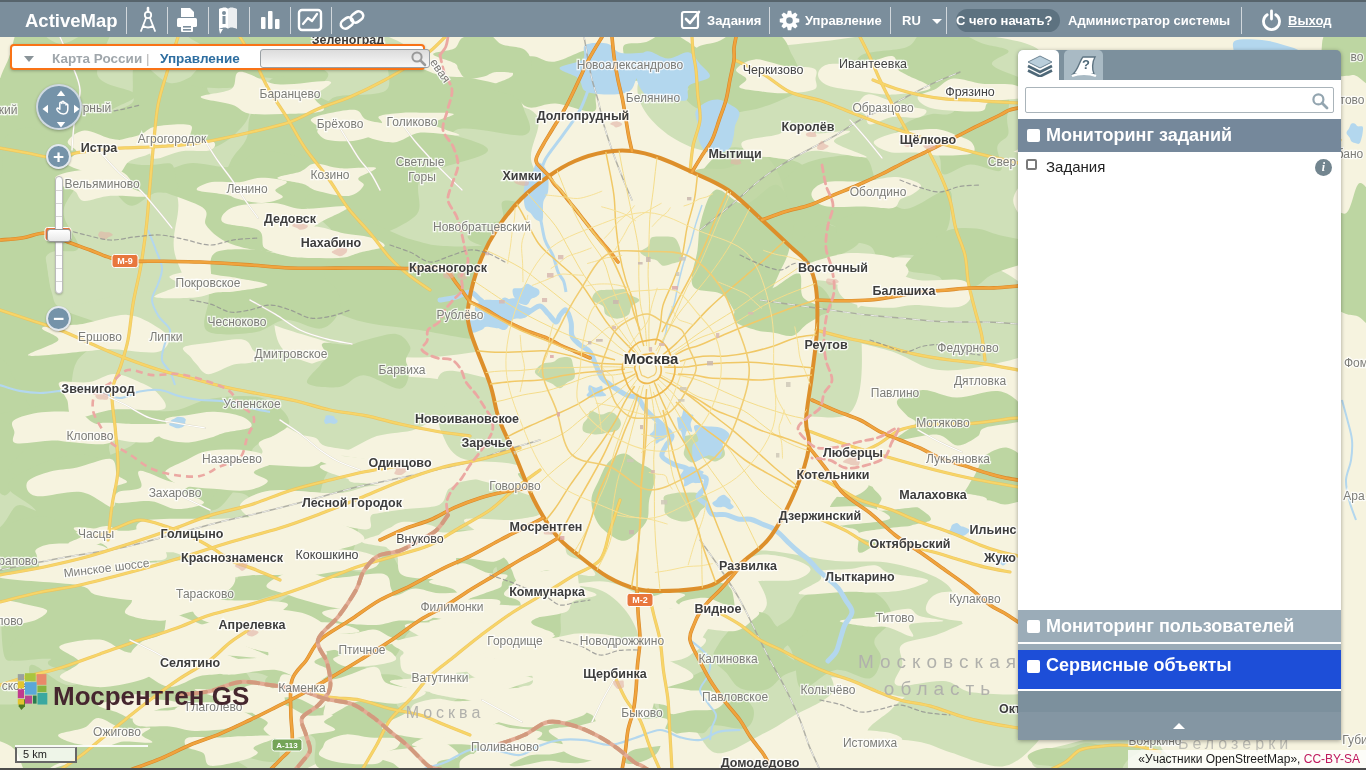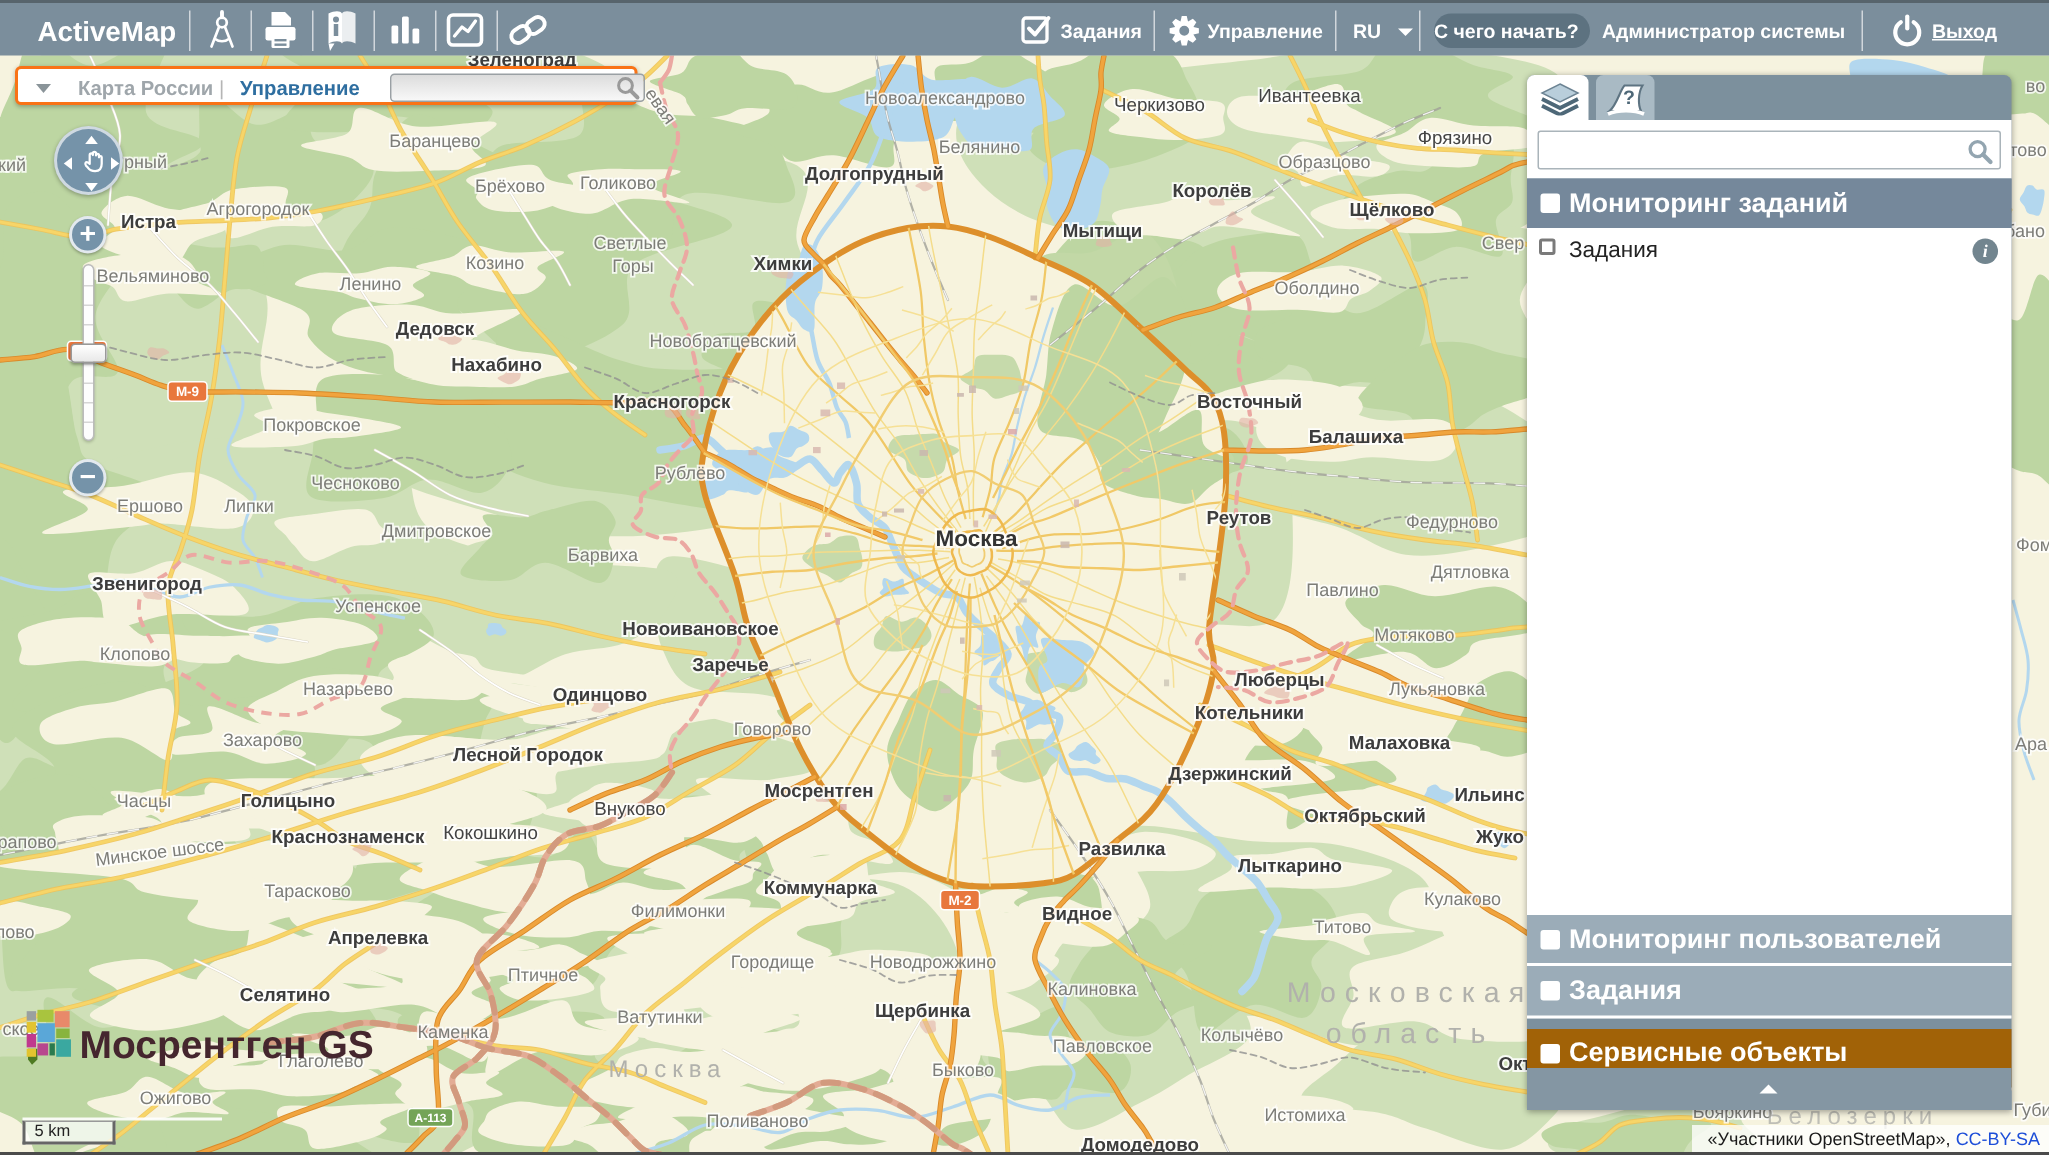--- a/index.html
+++ b/index.html
@@ -38,41 +38,41 @@
 #zhandle{position:absolute;left:47px;top:229px;width:24px;height:13px;background:linear-gradient(#ffffff,#e8e8e8);border:1px solid #999;border-radius:3px;box-shadow:0 1px 2px rgba(0,0,0,.3)}
 
 #amlogo{position:absolute;left:14px;top:668px;width:420px;height:50px}
 #amlogo .txt{position:absolute;left:39px;top:13px;font-size:26px;font-weight:bold;color:#45262e;font-family:"Liberation Sans",sans-serif}
 
 #scale{position:absolute;left:15px;top:745px;width:133px;height:20px}
 #scalebox{position:absolute;left:0;top:2px;width:62px;height:16px;background:rgba(255,255,255,.75);border:2px solid #666;border-top:1px solid #999;font-size:11px;color:#222;padding-left:6px;line-height:13px}
 #scaleline{position:absolute;left:0;top:0;width:133px;height:2px;background:rgba(255,255,255,.9)}
 
 #attrib{position:absolute;right:0;top:750px;height:18px;background:rgba(255,255,255,.78);font-size:12px;color:#1a1a1a;padding:2px 6px 0 10px;white-space:nowrap}
-#attrib a{color:#1d4ed8;text-decoration:none}
+#attrib a{color:#be185d;text-decoration:none}
 
 #panel{position:absolute;left:1018px;top:50px;width:323px;height:690px;background:#7c909d;border-radius:5px 5px 0 0;box-shadow:0 1px 4px rgba(0,0,0,.35)}
 #ptabs{position:relative;height:30px}
 .ptab{position:absolute;top:0;height:30px;border-radius:5px 5px 0 0}
 #ptab1{left:0;width:41px;background:#fff}
 #ptab2{left:46px;width:39px;background:#a9bac4}
 #psearch{position:absolute;left:0;top:30px;width:323px;height:39px;background:#fff}
 #psearchin{position:absolute;left:7px;top:7px;width:309px;height:26px;border:1px solid #aab4ba;border-radius:2px;background:#fff}
 .phead{position:absolute;left:0;width:323px;height:33px;color:#fff;font-size:18px;font-weight:bold;line-height:33px}
 .phead .cb{position:absolute;left:9px;top:10px;width:13px;height:13px;background:#fff;border-radius:2px}
 .phead .tx{position:absolute;left:28px;top:0}
 #ph1{top:69px;background:#75889b;height:33px}
 #pwhite{position:absolute;left:0;top:102px;width:323px;height:458px;background:#fff}
 #row1{position:absolute;left:0;top:0;width:323px;height:34px}
 #row1 .cb2{position:absolute;left:8px;top:7px;width:11px;height:11px;border:2px solid #7a7a7a;border-radius:2px;background:#fff}
 #row1 .lab{position:absolute;left:28px;top:6px;font-size:15px;color:#222}
 #infoi{position:absolute;left:297px;top:7px;width:17px;height:17px;border-radius:50%;background:#72858f;color:#fff;text-align:center;font-size:12px;font-weight:bold;line-height:17px;font-family:"Liberation Serif",serif;font-style:italic}
 #ph2{top:560px;background:#9bacb8;border-bottom:2px solid #fff;height:34px;line-height:32px}
 #ph3{top:594px;background:#9bacb8;border-bottom:2px solid #fff;height:35px;line-height:33px}
-#ph4{top:636px;background:#a16207;border-bottom:2px solid #fff;height:41px;line-height:31px}
+#ph4{top:600px;background:#1d4ed8;border-bottom:2px solid #fff;height:41px;line-height:31px}
 #pfoot{position:absolute;left:0;top:662px;width:323px;height:28px;background:#8496a3}
 #pfoot .up{position:absolute;left:155px;top:11px;width:0;height:0;border-left:6px solid transparent;border-right:6px solid transparent;border-bottom:6px solid #fff}
 #botline{position:absolute;left:0;top:768px;width:1366px;height:2px;background:#4b4b4b}
 </style></head>
 <body>
 <div id="app">
 <div id="map">
       <svg width="1366" height="733" viewBox="0 37 1366 733">
 <rect x="0" y="37" width="1366" height="733" fill="#f6f3df"></rect>
 <path d="M256.0 90.0C261.5 101.3 252.5 115.9 242.0 129.2C231.5 142.5 216.6 165.1 193.0 169.9C169.4 174.7 128.0 162.4 100.5 157.9C73.0 153.4 48.2 151.0 27.9 143.2C7.6 135.3 -18.6 122.3 -21.4 110.8C-24.2 99.3 2.9 86.3 11.1 74.0C19.3 61.6 13.1 46.5 27.7 36.7C42.3 26.9 71.7 18.9 98.5 15.3C125.3 11.7 170.0 7.4 188.4 15.1C206.8 22.8 197.8 48.9 209.1 61.4C220.4 73.9 250.5 78.7 256.0 90.0Z" fill="#cfe0b8"></path>

